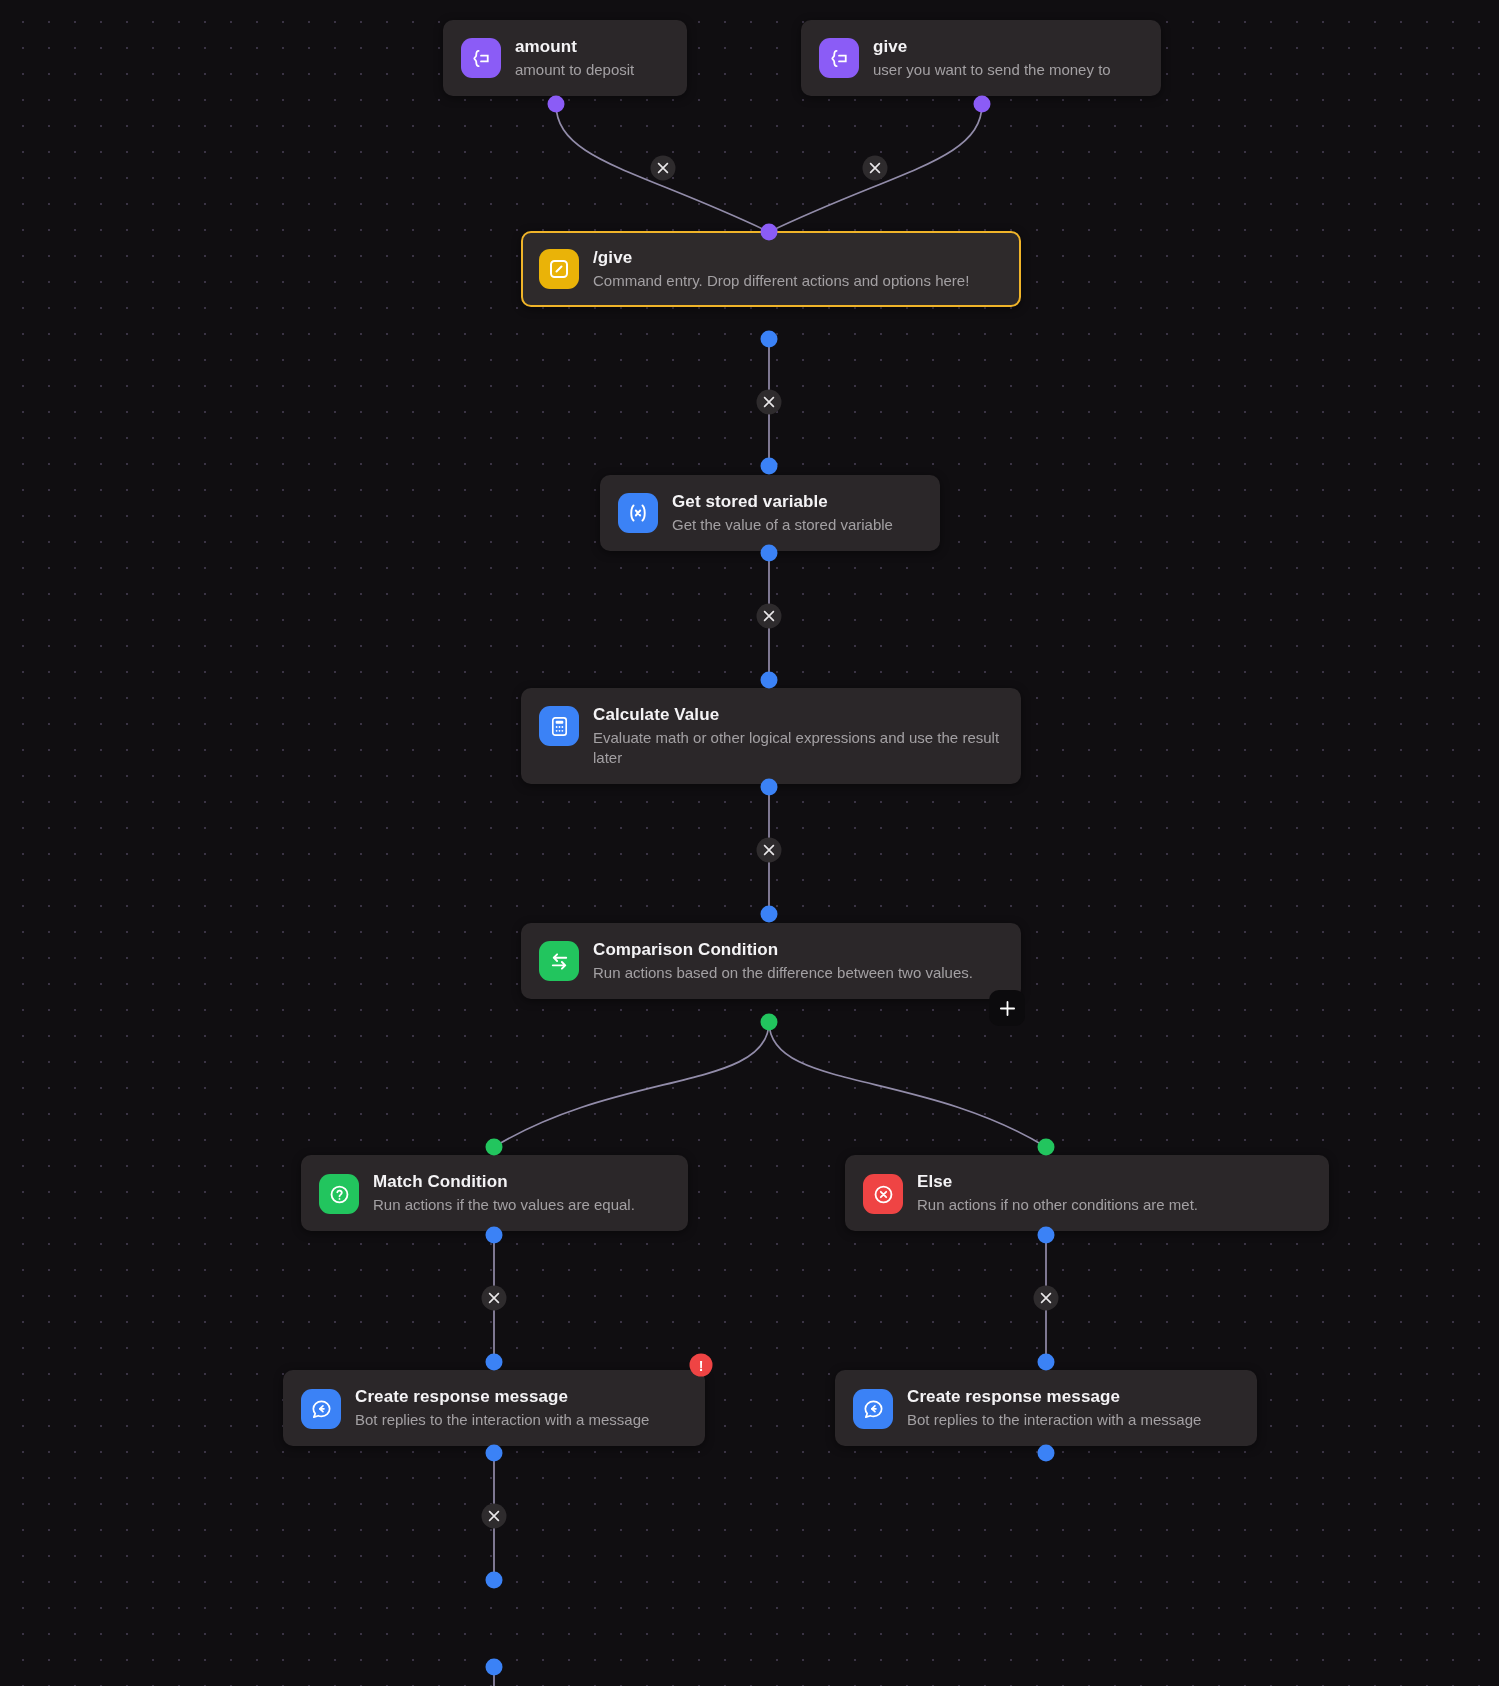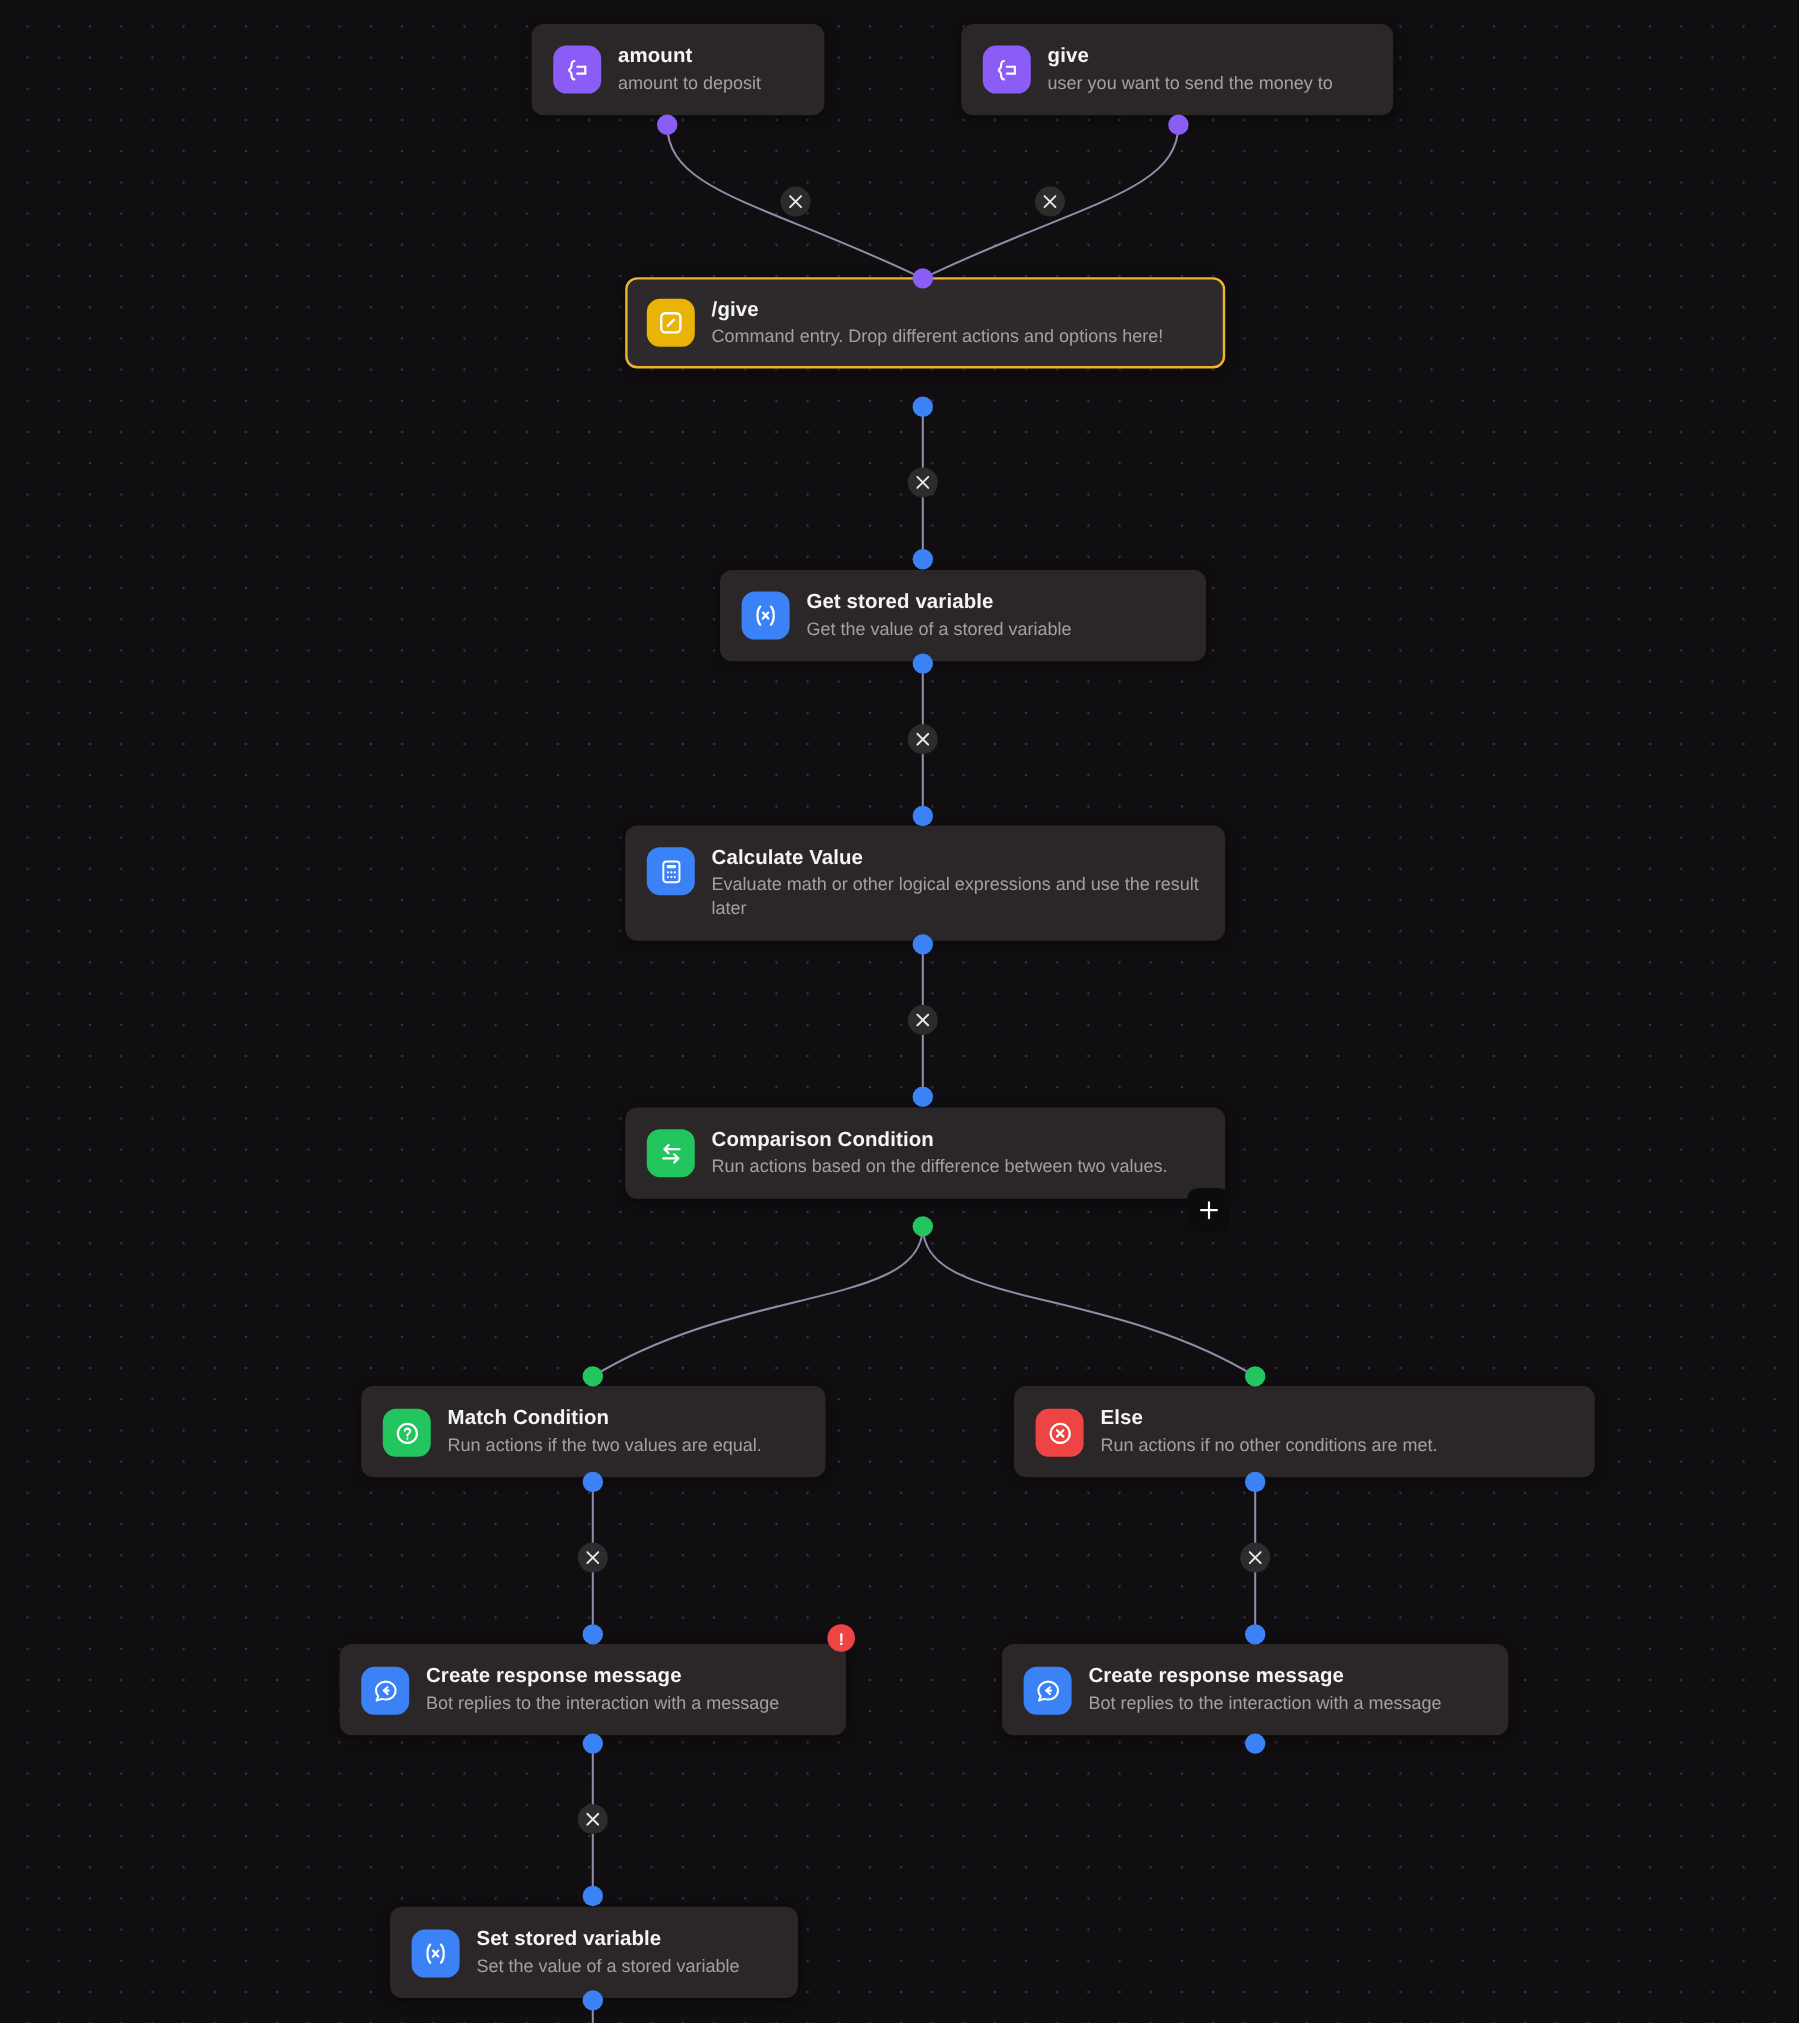--- a/index.html
+++ b/index.html
@@ -227,21 +227,21 @@
   </div>
   <div class="port blue" style="left:769px; top:339px;"></div>
 
   <div class="edge-x" style="left:769px; top:402px;">
     <svg width="11" height="11" viewBox="0 0 12 12" stroke="#e8e6e8" stroke-width="1.8" stroke-linecap="round">
         <path d="M1 1 L11 11 M11 1 L1 11"></path>
       </svg>
   </div>
 
   <div class="port blue" style="left:769px; top:466px;"></div>
-  <div class="node" style="left:600px; top:475px; width:405px;">
+  <div class="node" style="left:600px; top:475px; width:340px;">
     <div class="node-icon ic-blue">
       <svg width="24" height="24" viewBox="0 0 24 24" fill="none" stroke="#fff" stroke-width="1.9" stroke-linecap="round">
         <path d="M7.5 4.5 C4.5 7.5 4.5 16.5 7.5 19.5"></path>
         <path d="M16.5 4.5 C19.5 7.5 19.5 16.5 16.5 19.5"></path>
         <path d="M9.8 9.5 L14.2 14.5 M14.2 9.5 L9.8 14.5"></path>
       </svg>
     </div>
     <div class="node-body">
       <div class="node-title">Get stored variable</div>
       <div class="node-desc">Get the value of a stored variable</div>
@@ -379,28 +379,15 @@
       </svg>
     </div>
     <div class="node-body">
       <div class="node-title">Create response message</div>
       <div class="node-desc">Bot replies to the interaction with a message</div>
     </div>
   </div>
   <div class="port blue" style="left:1046px; top:1453px;"></div>
 
   <div class="port blue" style="left:494px; top:1580px;"></div>
-  <div class="node" style="left:325px; top:1589px; width:340px; align-items:center;">
-    <div class="node-icon ic-blue">
-      <svg width="24" height="24" viewBox="0 0 24 24" fill="none" stroke="#fff" stroke-width="1.9" stroke-linecap="round">
-        <path d="M7.5 4.5 C4.5 7.5 4.5 16.5 7.5 19.5"></path>
-        <path d="M16.5 4.5 C19.5 7.5 19.5 16.5 16.5 19.5"></path>
-        <path d="M9.8 9.5 L14.2 14.5 M14.2 9.5 L9.8 14.5"></path>
-      </svg>
-    </div>
-    <div class="node-body">
-      <div class="node-title">Set stored variable</div>
-      <div class="node-desc">Set the value of a stored variable</div>
-    </div>
-  </div>
   <div class="port blue" style="left:494px; top:1667px;"></div>
 
 </div>
 
 </body></html>

